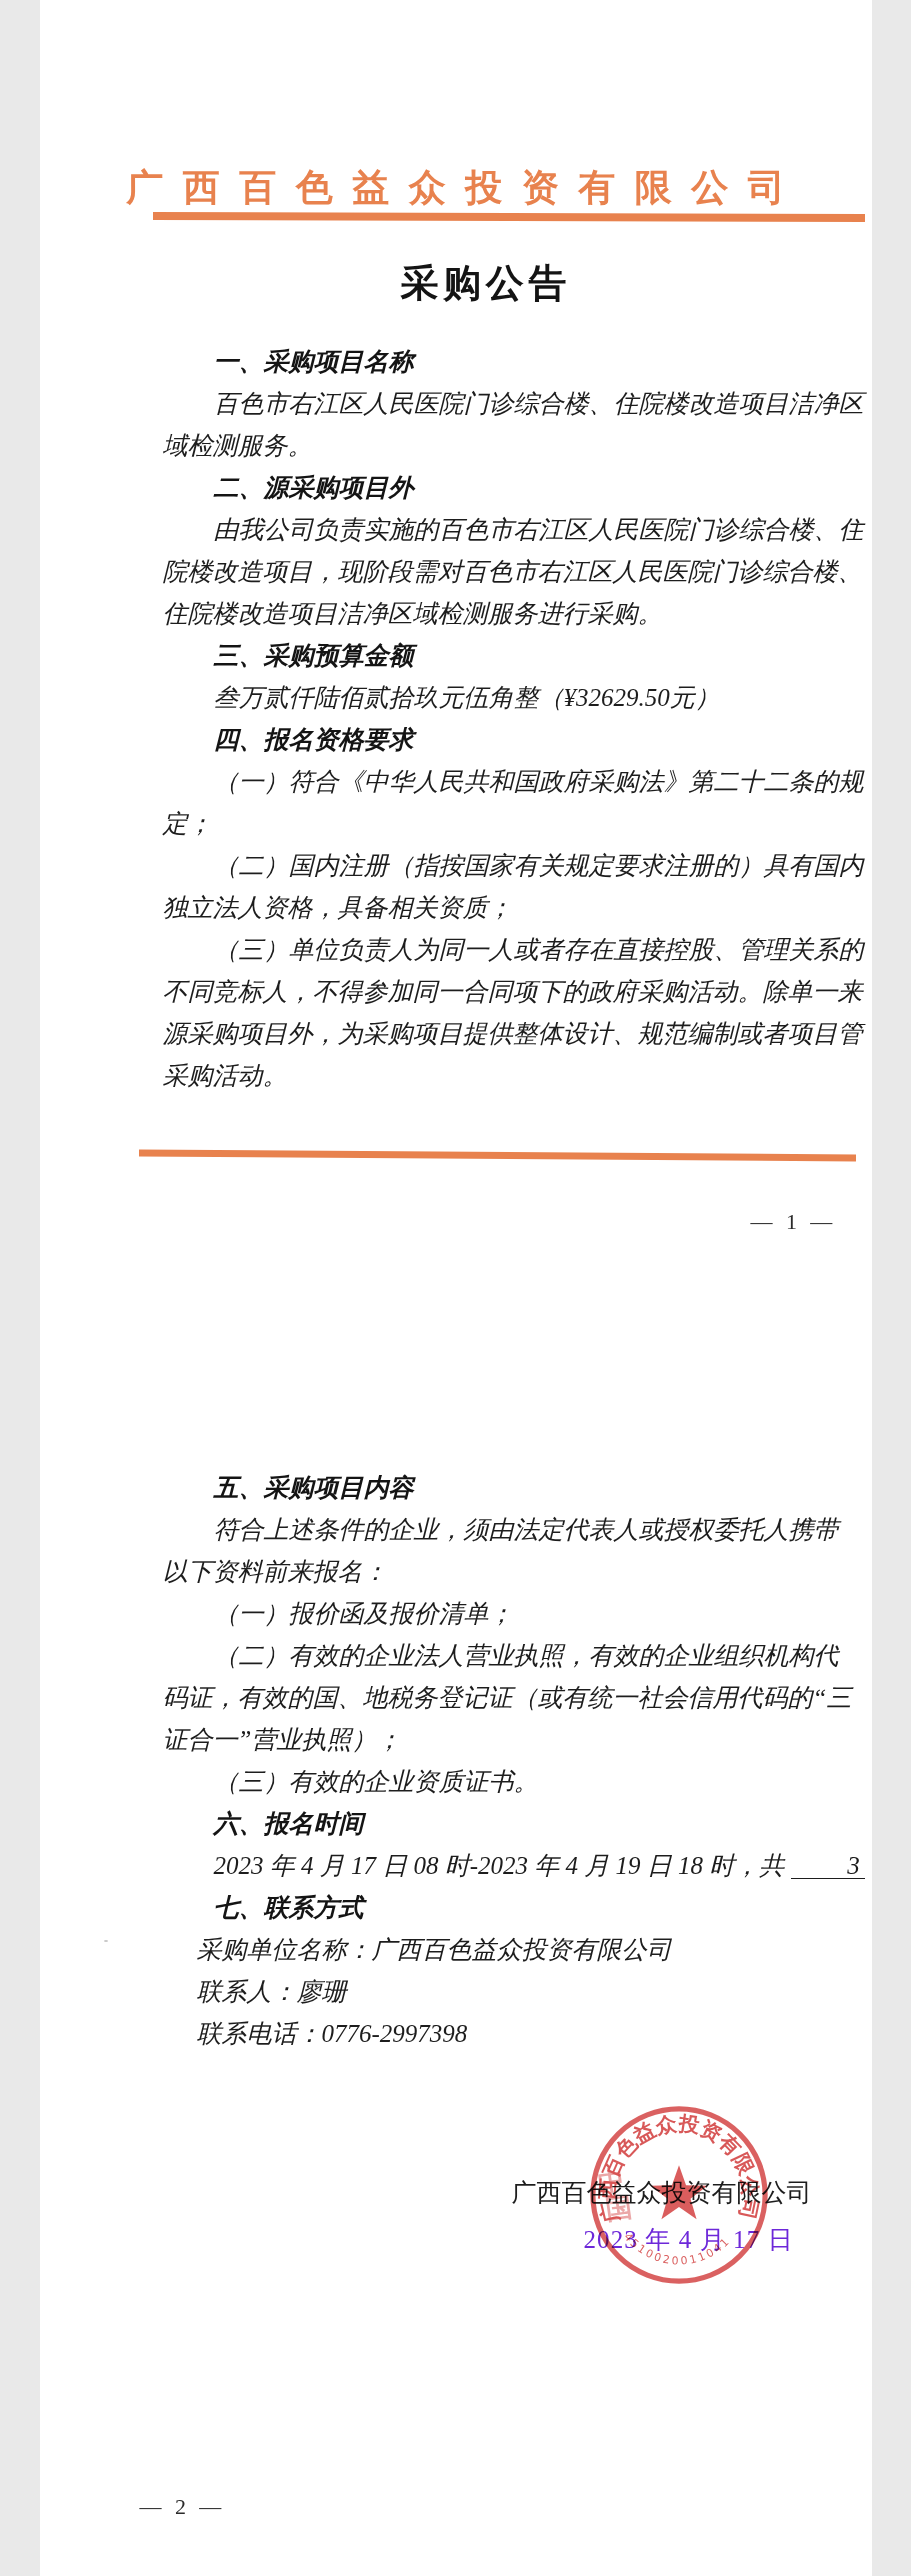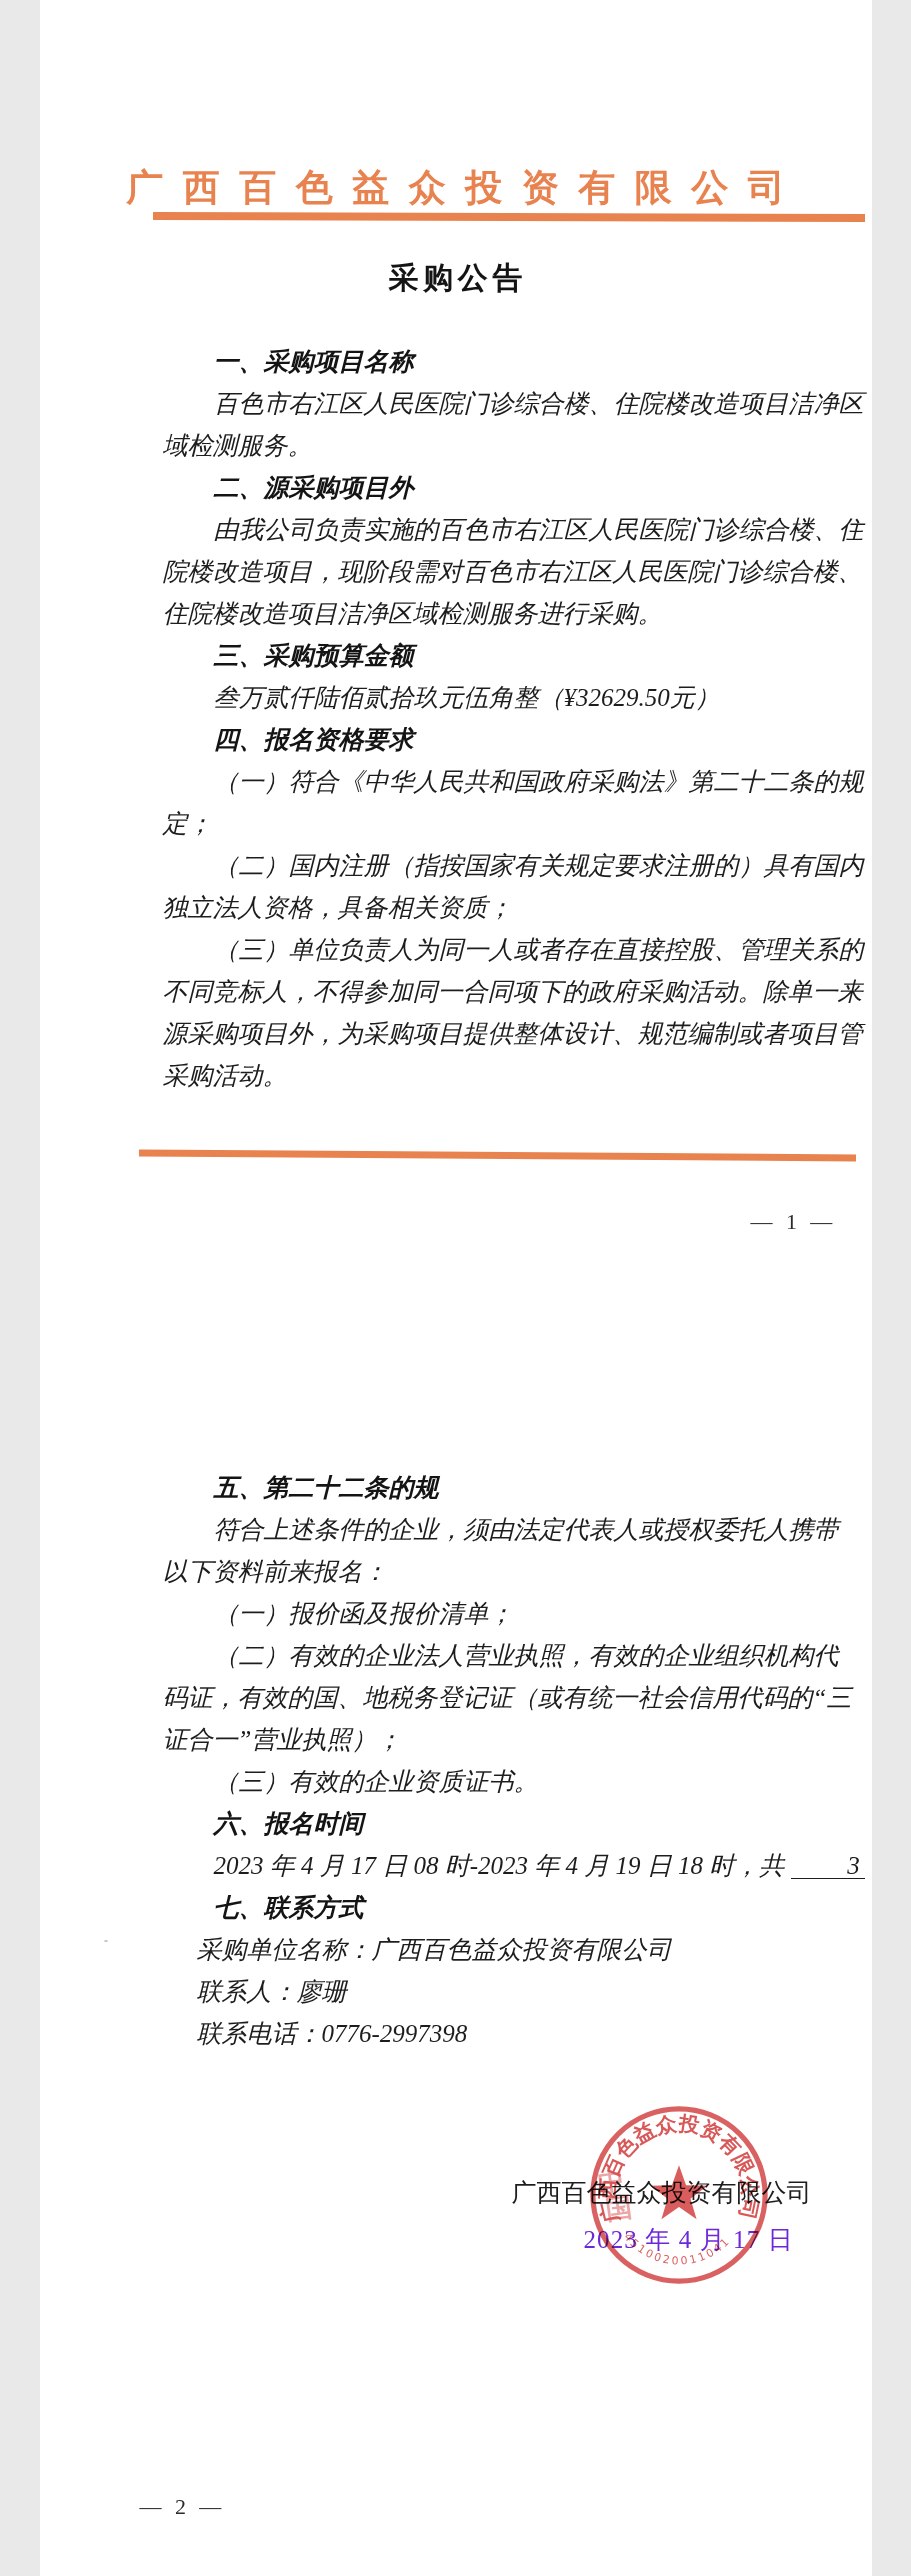--- a/index.html
+++ b/index.html
@@ -20,23 +20,24 @@
     letter-spacing:19.5px;text-indent:19.5px;
     color:#E8824E;
   }
   .rule{position:absolute;background:#E8824E;}
   #rule-top{top:213px;left:113px;width:712px;height:7.5px;transform:rotate(0.15deg);}
   #rule-bottom{top:1152px;left:99px;width:717px;height:6.9px;transform:rotate(0.4deg);}
   .doc-title{
     position:absolute;top:258px;left:0;width:100%;
     text-align:center;white-space:nowrap;
     font-family:"DejaVu Sans",sans-serif;
-    font-weight:700;font-size:30px;
+    font-weight:700;font-size:38px;
     letter-spacing:4.6px;text-indent:4.6px;
     color:#141414;
+    padding-left:28px;
   }
   
   .textcol{position:absolute;left:123px;width:690px;color:#1d1d1d;font-size:25px;}
   #page1-text{top:341px;line-height:42px;}
   #page2-text{top:1467px;line-height:42px;}
   .ln{white-space:nowrap;font-style:italic;}
   .h{font-family:"DejaVu Sans",sans-serif;font-weight:700;color:#141414;}
   .b{font-family:"Liberation Serif",serif;}
   .ind{text-indent:51px;}
   .ind-s{text-indent:34px;}
@@ -92,21 +93,21 @@
     <div class="ln b ind">（三）单位负责人为同一人或者存在直接控股、管理关系的</div>
     <div class="ln b">不同竞标人，不得参加同一合同项下的政府采购活动。除单一来</div>
     <div class="ln b">源采购项目外，为采购项目提供整体设计、规范编制或者项目管</div>
     <div class="ln b">采购活动。</div>
   </div>
 
   <div class="rule" id="rule-bottom"></div>
   <div class="pagenum" id="pn1">— 1 —</div>
 
   <div class="textcol" id="page2-text">
-    <div class="ln h ind">五、第二十二条的规</div>
+    <div class="ln h ind">五、采购项目内容</div>
     <div class="ln b ind">符合上述条件的企业，须由法定代表人或授权委托人携带</div>
     <div class="ln b">以下资料前来报名：</div>
     <div class="ln b ind">（一）报价函及报价清单；</div>
     <div class="ln b ind">（二）有效的企业法人营业执照，有效的企业组织机构代</div>
     <div class="ln b">码证，有效的国、地税务登记证（或有统一社会信用代码的“三</div>
     <div class="ln b">证合一”营业执照）；</div>
     <div class="ln b ind">（三）有效的企业资质证书。</div>
     <div class="ln h ind">六、报名时间</div>
     <div class="ln b ind">
       <span>2023 年 4 月 17 日 08 时-2023 年 4 月 19 日 18 时，共</span>

